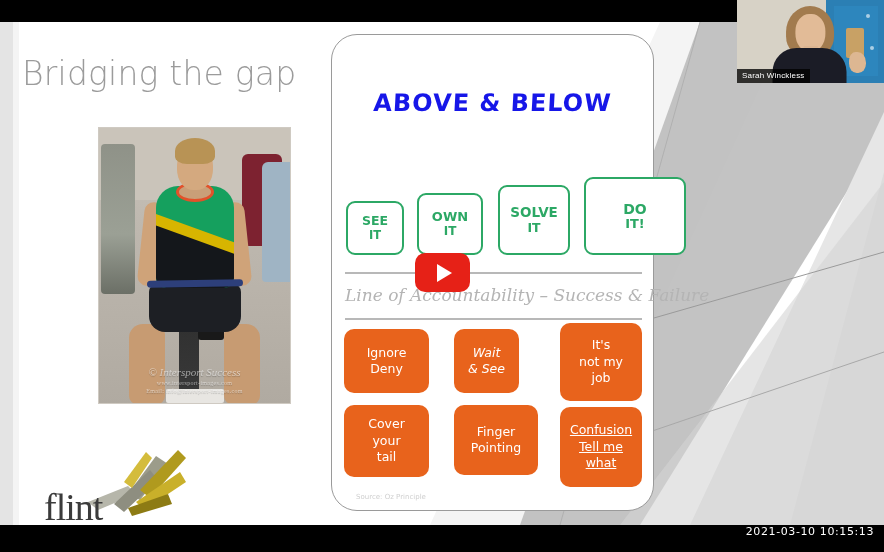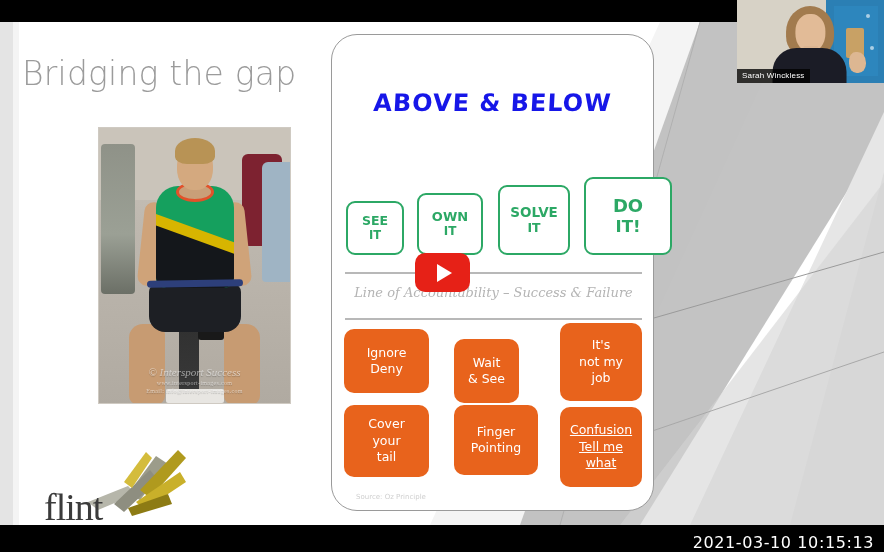--- a/index.html
+++ b/index.html
@@ -222,32 +222,32 @@
     display: flex; flex-direction: column;
     align-items: center; justify-content: center;
     line-height: 1.15;
     box-sizing: border-box;
     background: #fff;
   }
   .green-box .gl2 { font-size: 0.92em; }
   .gb0 { left: 0px;   bottom: 0; width: 58px; height: 54px; font-size: 12.5px; }
   .gb1 { left: 71px;  bottom: 0; width: 66px; height: 62px; font-size: 13px; }
   .gb2 { left: 152px; bottom: 0; width: 72px; height: 70px; font-size: 13.5px; }
-  .gb3 { left: 238px; bottom: 0; width: 88px; height: 78px; font-size: 18px; }
+  .gb3 { left: 238px; bottom: 0; width: 102px; height: 78px; font-size: 14px; }
 
   
   #line-zone { position: absolute; left: 13px; top: 237px; width: 297px; height: 48px; }
   #line-zone .rule-top, #line-zone .rule-bot {
     position: absolute; left: 0; width: 100%; height: 2px; background: #b8b8b8;
   }
   #line-zone .rule-top { top: 0; }
   #line-zone .rule-bot { bottom: 0; }
   #line-label {
     position: absolute; left: 0; right: 0; top: 13px;
-    text-align: center; color: #b4b4b4; font-size: 13px;
+    text-align: center; color: #b4b4b4; font-size: 17px;
     font-family: "DejaVu Serif", serif; font-style: italic;
     white-space: nowrap;
   }
 
   
   #orange-grid {
     position: absolute; left: 12px; top: 288px; width: 300px; height: 160px;
   }
   .orange-box {
     position: absolute;
@@ -257,21 +257,21 @@
     font-family: "DejaVu Sans", sans-serif;
     display: flex; flex-direction: column;
     align-items: center; justify-content: center;
     text-align: center;
     line-height: 1.32;
     font-size: 12.5px;
     box-sizing: border-box;
     padding: 4px;
   }
   .ob-r0c0 { left: 0px;   top: 6px;  width: 85px; height: 64px; }
-  .ob-r0c1 { left: 110px; top: 16px;  width: 65px; height: 64px; }
+  .ob-r0c1 { left: 110px; top: 6px;  width: 65px; height: 64px; font-style: italic; }
   .ob-r0c2 { left: 216px; top: 0px;  width: 82px; height: 78px; }
   .ob-r1c0 { left: 0px;   top: 82px; width: 85px; height: 72px; }
   .ob-r1c1 { left: 110px; top: 82px; width: 84px; height: 70px; }
   .ob-r1c2 { left: 216px; top: 84px; width: 82px; height: 80px; text-decoration: underline; }
 
   #source-note {
     position: absolute; left: 24px; top: 458px;
     font-size: 7px; color: #cfcfcf;
     font-family: "DejaVu Sans", sans-serif;
   }
@@ -352,23 +352,23 @@
     color: #ffffff;
     font-size: 8px;
     padding: 2.5px 5px 3px 5px;
     letter-spacing: .2px;
     z-index: 3;
   }
 
   
   #timestamp {
     position: absolute;
-    right: 10px; bottom: 0;
+    right: 10px; bottom: 14px;
     color: #ffffff;
-    font-size: 16px;
+    font-size: 11px;
     font-family: "DejaVu Sans", sans-serif;
     letter-spacing: 0.6px;
     z-index: 60;
   }
 </style>
 </head>
 <body>
 
 <div id="stage">
 

